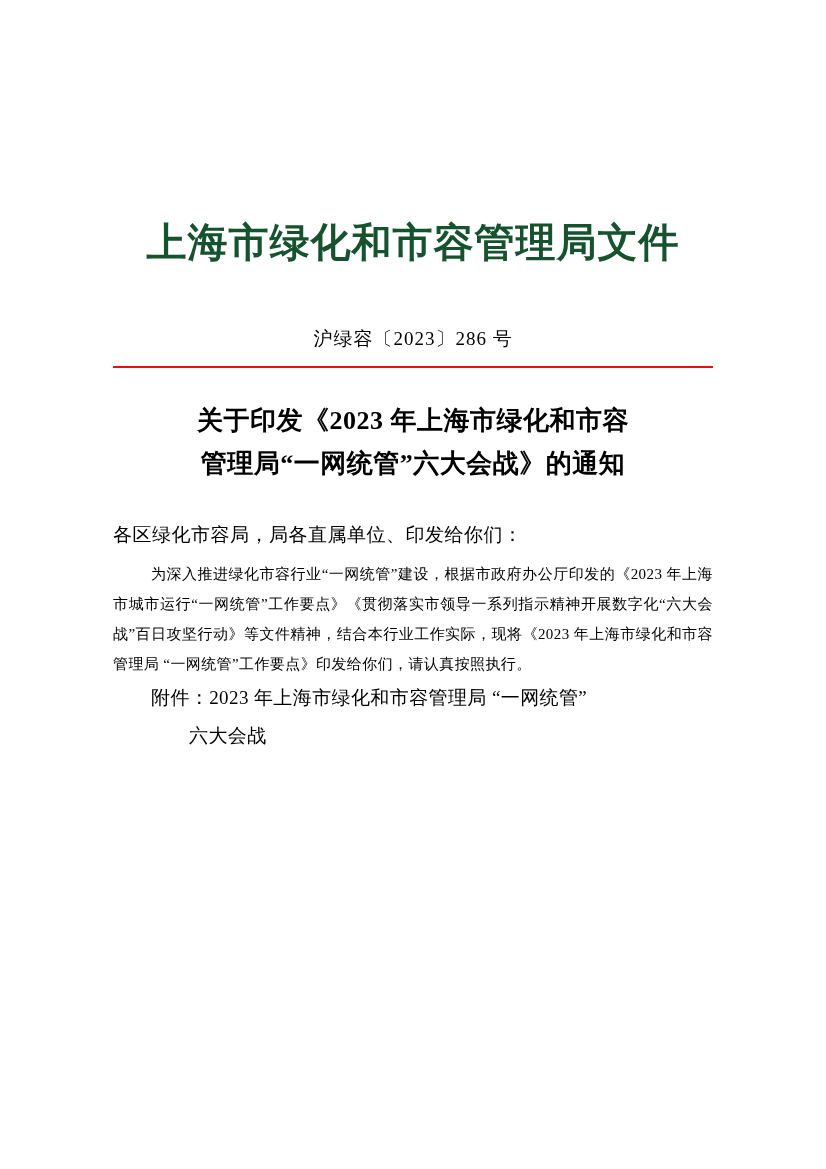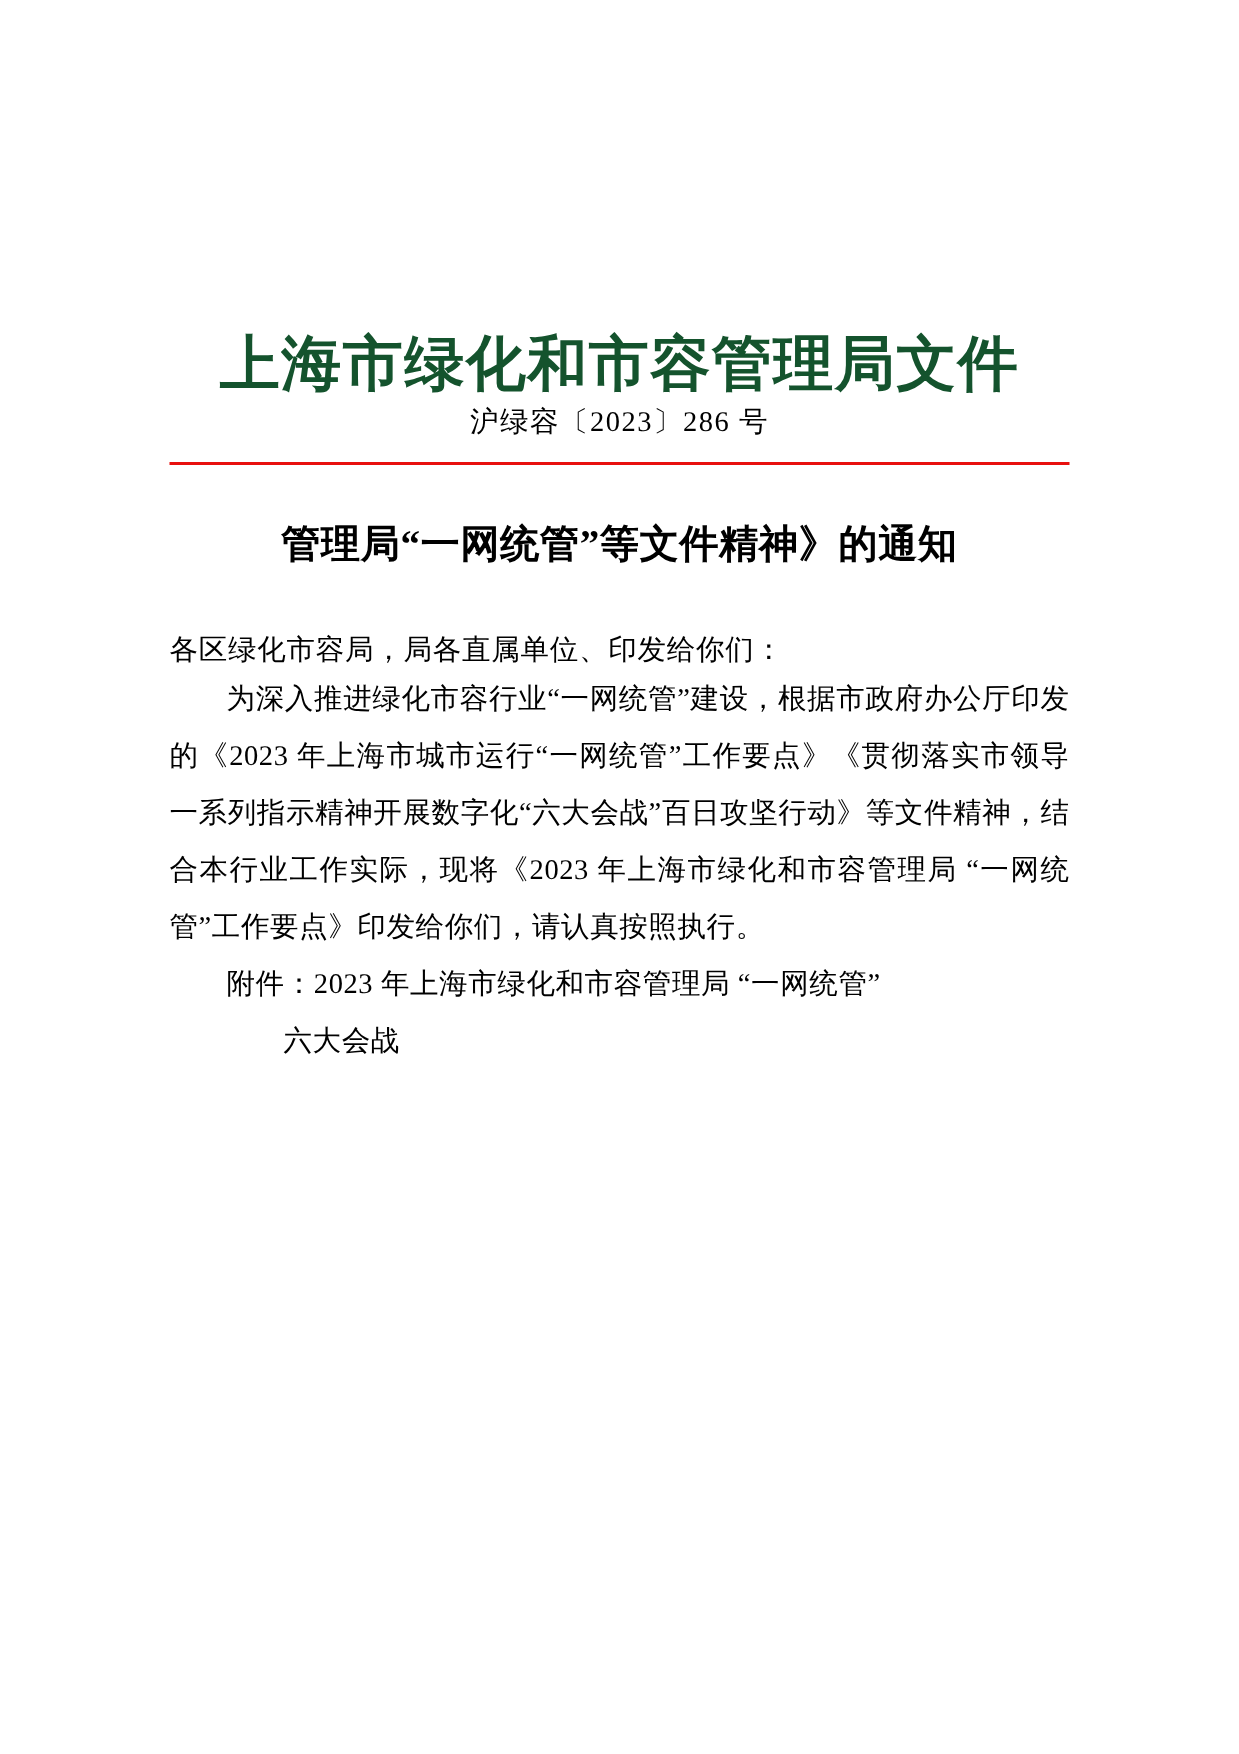--- a/index.html
+++ b/index.html
@@ -26,20 +26,21 @@
     margin-top: 218px;
     text-align: center;
     color: #14532d;
     font-weight: bold;
     font-size: 40px;
     letter-spacing: 1px;
     line-height: 1.25;
     white-space: nowrap;
   }
   .doc-number {
+    margin-top: 58px;
     text-align: center;
     font-size: 19px;
     letter-spacing: 1px;
     font-family: "Liberation Serif", "DejaVu Serif", serif;
   }
   .red-rule {
     margin-top: 14px;
     height: 2px;
     background: #e8100f;
     width: 100%;
@@ -55,21 +56,22 @@
   .subject .line {
     display: block;
   }
   .salutation {
     margin-top: 34px;
     font-size: 19px;
     line-height: 1.55;
     letter-spacing: 0.5px;
   }
   .body-para {
-    font-size: 19px;
+    margin-top: 10px;
+    font-size: 15px;
     line-height: 2.0;
     text-align: justify;
     text-justify: inter-ideograph;
     text-indent: 38px;
     letter-spacing: 0.4px;
   }
   .attachment {
     font-size: 19px;
     line-height: 2.0;
     text-indent: 38px;
@@ -85,21 +87,22 @@
 
 <div class="page">
 
   <div class="doc-title">上海市绿化和市容管理局文件</div>
 
   <div class="doc-number">沪绿容〔2023〕286 号</div>
 
   <div class="red-rule"></div>
 
   <div class="subject">
-    <span class="line">管理局“一网统管”等文件精神》的通知</span>
+    <span class="line">关于印发《2023 年上海市绿化和市容</span>
+    <span class="line">管理局“一网统管”六大会战》的通知</span>
   </div>
 
   <div class="salutation">各区绿化市容局，局各直属单位、印发给你们：</div>
 
   <div class="body-para">为深入推进绿化市容行业“一网统管”建设，根据市政府办公厅印发的《2023 年上海市城市运行“一网统管”工作要点》《贯彻落实市领导一系列指示精神开展数字化“六大会战”百日攻坚行动》等文件精神，结合本行业工作实际，现将《2023 年上海市绿化和市容管理局 “一网统管”工作要点》印发给你们，请认真按照执行。</div>
 
   <div class="attachment">
     <span>附件：2023 年上海市绿化和市容管理局 “一网统管”</span>
     <span class="cont">六大会战</span>
   </div>

